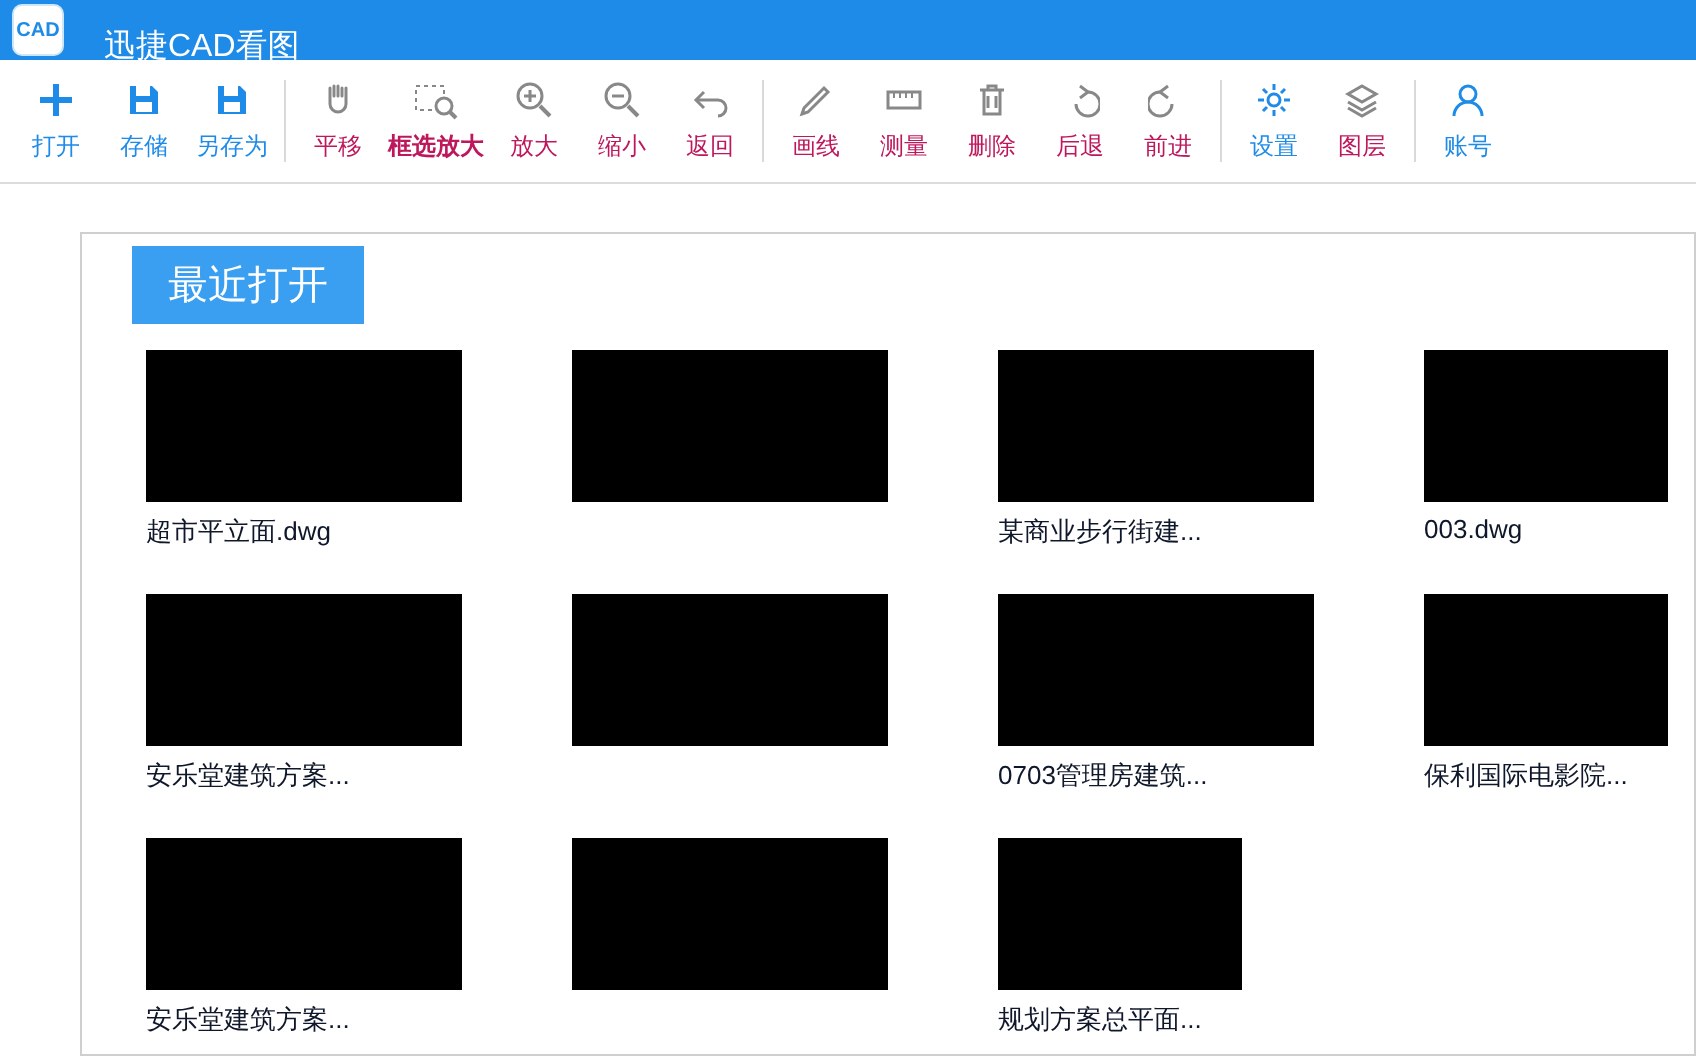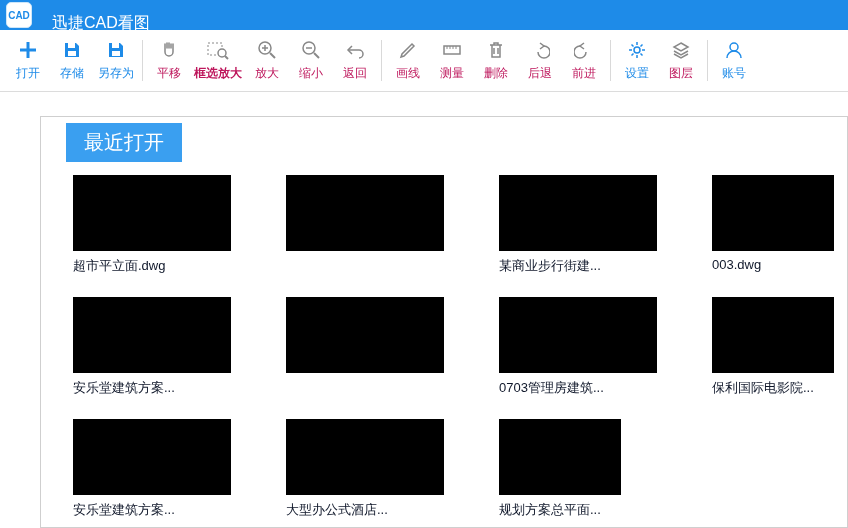--- a/index.html
+++ b/index.html
@@ -340,21 +340,20 @@
         <div class="item last-col">
           <div class="thumb"></div>
           <div class="fname">保利国际电影院...</div>
         </div>
         <div class="item">
           <div class="thumb"></div>
           <div class="fname">安乐堂建筑方案...</div>
         </div>
         <div class="item">
           <div class="thumb"></div>
-          <div class="fname">大型办公式酒店...</div>
         </div>
         <div class="item last-col">
           <div class="thumb"></div>
           <div class="fname">规划方案总平面...</div>
         </div>
       </div>
   </div>
 </div>
 
 </body></html>

